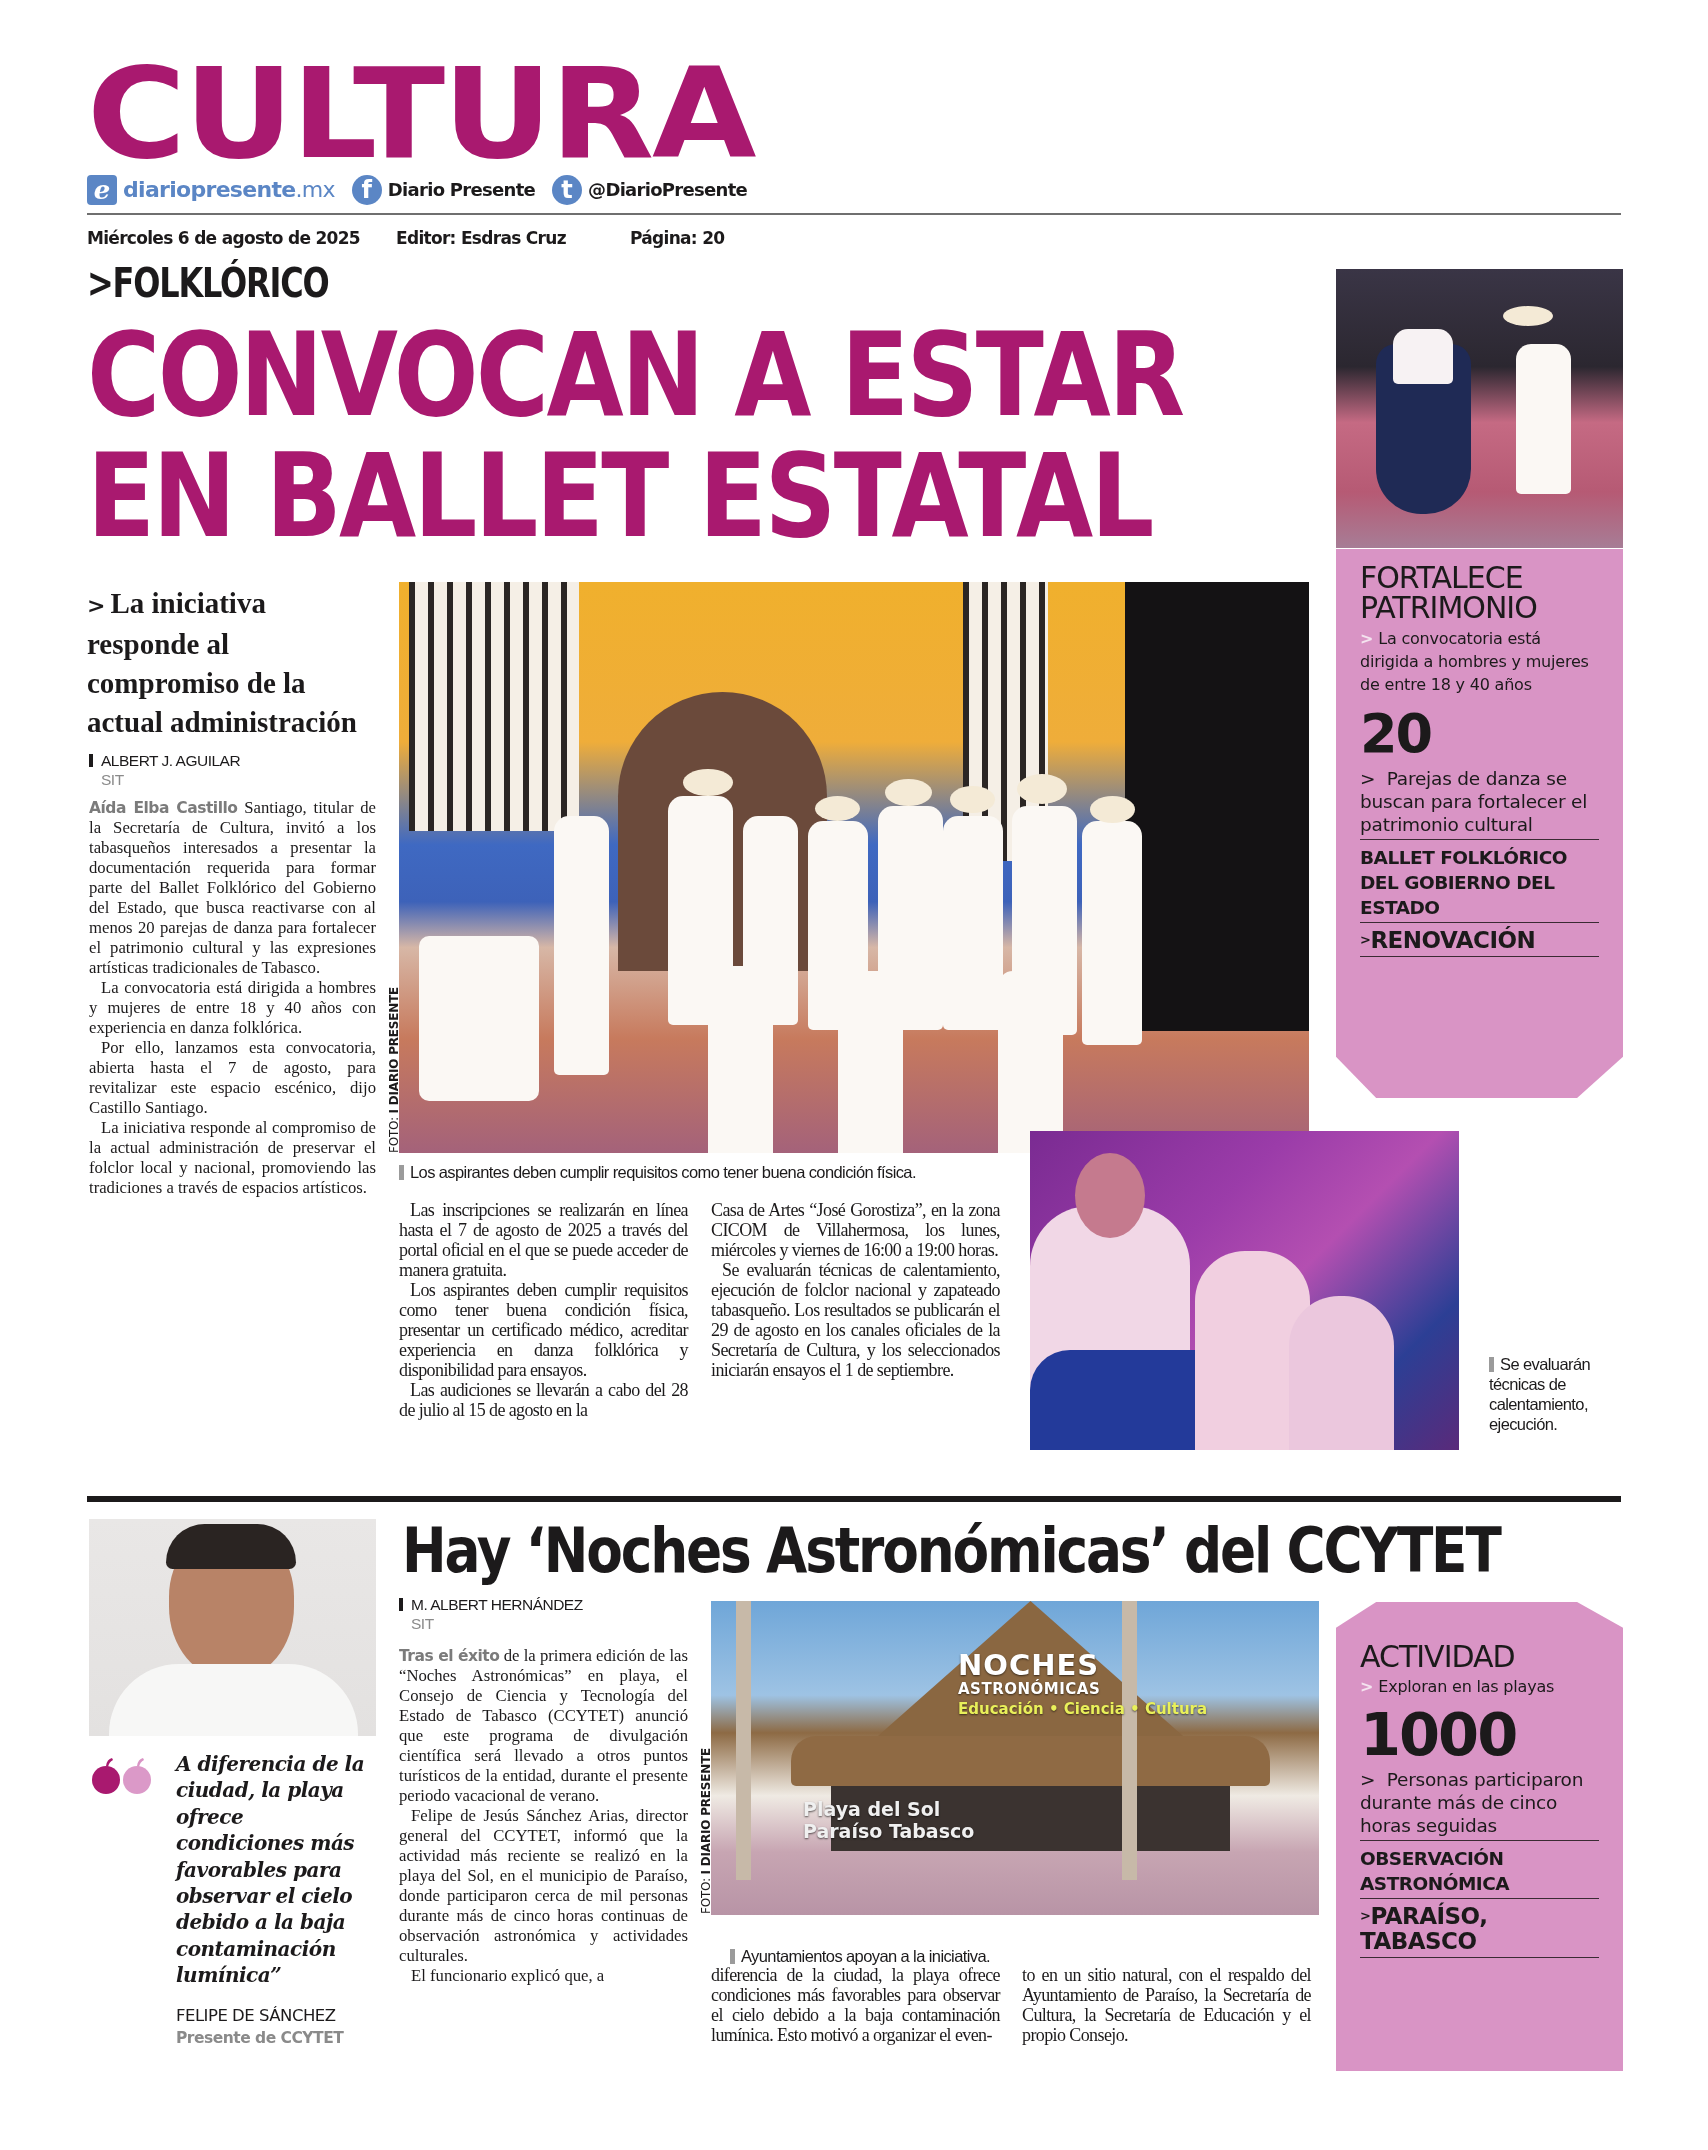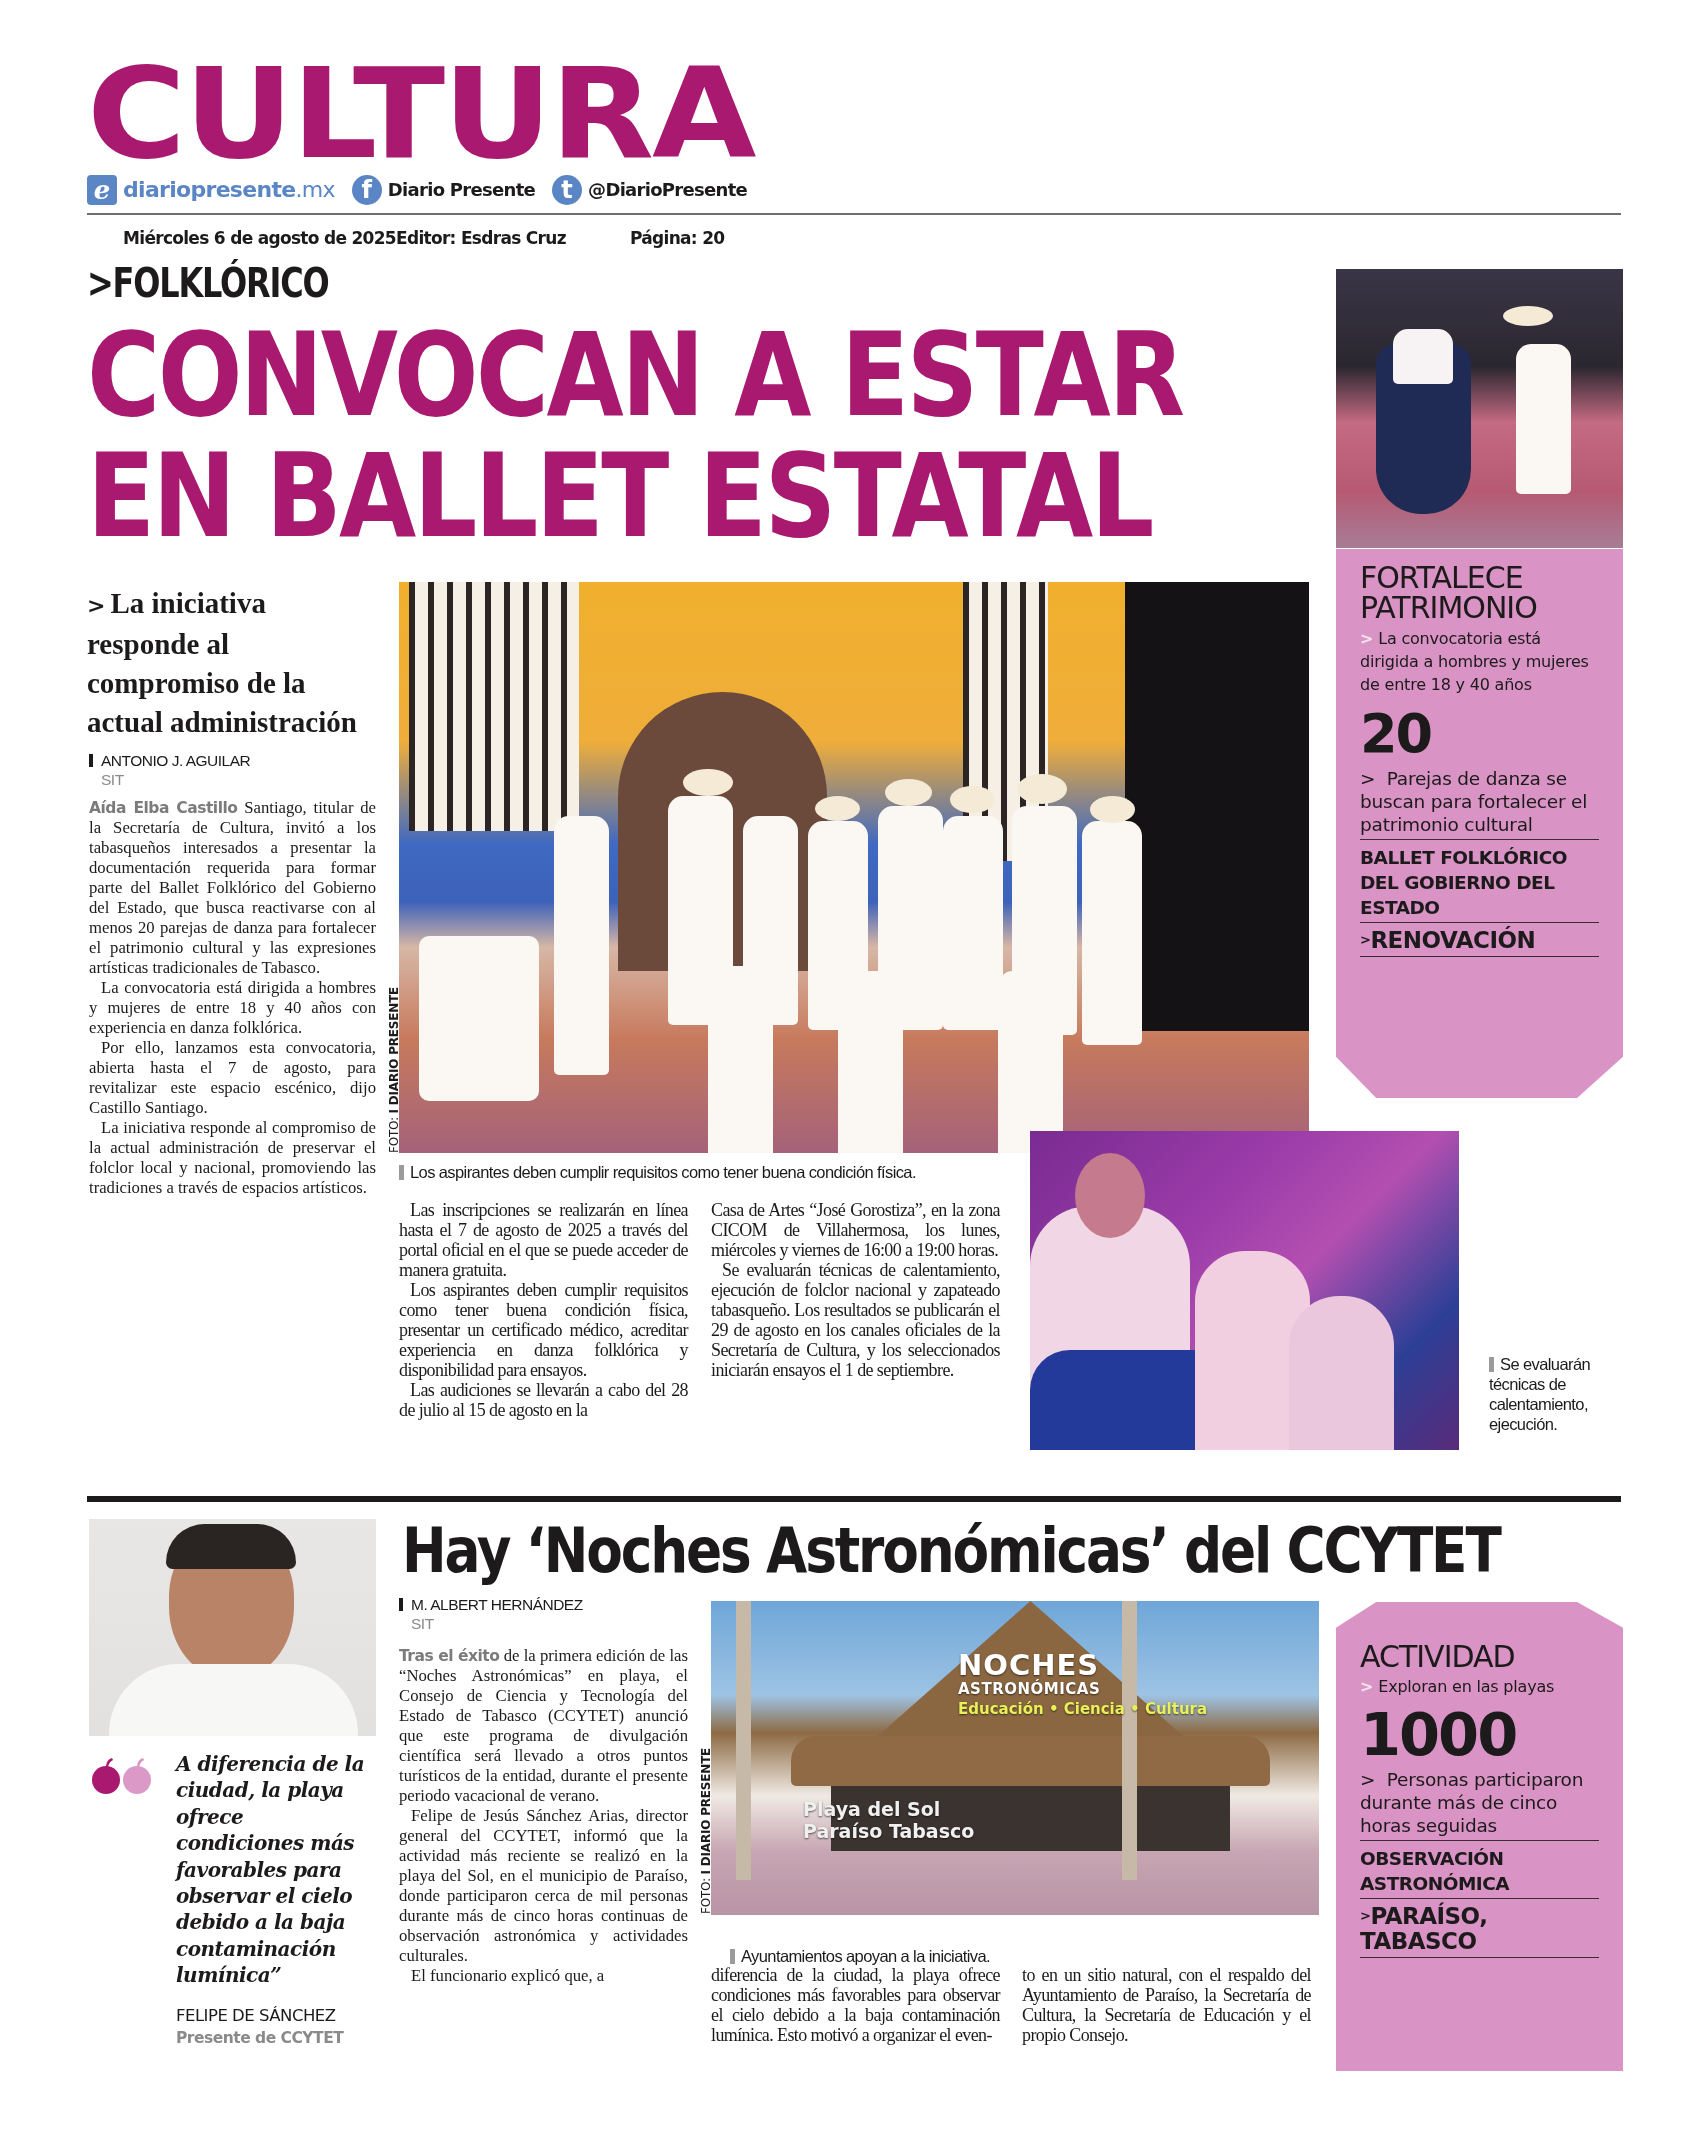--- a/index.html
+++ b/index.html
@@ -15,21 +15,21 @@
   .logo-e { width: 30px; height: 30px; background: #5b86c5; border-radius: 4px; color: #fff; font-style: italic;
     font-weight: 700; font-size: 26px; line-height: 30px; text-align: center; font-family: "DejaVu Serif", serif; }
   .site { font-family: "DejaVu Sans", sans-serif; font-weight: 700; font-size: 22px; color: #5b86c5; letter-spacing: -0.7px; }
   .site .tld { font-weight: 400; }
   .fb-icon, .tw-icon { width: 30px; height: 30px; border-radius: 50%; background: #5b86c5; color: #fff; font-weight: 700;
     font-size: 24px; line-height: 31px; text-align: center; font-family: "DejaVu Sans", sans-serif; }
   .social-label { font-family: "DejaVu Sans", sans-serif; font-weight: 700; font-size: 18px; letter-spacing: -0.7px; color: #1c1a1b; }
   .top-rule { left: 87px; top: 213px; width: 1534px; height: 2px; background: #6f6f6f; }
   .meta { top: 228px; left: 87px; display: flex; font-family: "DejaVu Sans", sans-serif; font-weight: 700; font-size: 17px;
     letter-spacing: -0.7px; color: #1c1a1b; }
-  .meta span:nth-child(1) { width: 309px; text-align: right; }
+  .meta span:nth-child(1) { width: 309px; }
   .meta span:nth-child(2) { width: 234px; }
 
   
   .kicker { top: 260px; left: 87px; font-family: "DejaVu Sans", sans-serif; font-weight: 700; font-size: 40px;
     letter-spacing: -1.5px; color: #1c1a1b; transform: scaleX(0.8); transform-origin: left top; }
   .headline { left: 87px; top: 314px; font-family: "DejaVu Sans", sans-serif; font-weight: 700; font-size: 116px;
     line-height: 121px; color: #a9196f; letter-spacing: -3px; transform: scaleX(0.86); transform-origin: left top; white-space: nowrap; }
 
   
   .deck { left: 87px; top: 584px; width: 289px; font-family: "Liberation Serif", serif; font-weight: 700; font-size: 29px;
@@ -157,21 +157,21 @@
     <div class="pb-sub" style="margin-top:4px;"><span class="arr">&gt;</span><span>La convocatoria está dirigida a hombres y mujeres de entre 18 y 40 años</span></div>
     <div class="pb-num" style="margin-top:10px;">20</div>
     <div class="pb-text" style="margin-top:6px;"><span>&gt;&nbsp;&nbsp;</span><span>Parejas de danza se buscan para fortalecer el patrimonio cultural</span></div>
     <div class="pb-label">BALLET FOLKLÓRICO DEL GOBIERNO DEL ESTADO</div>
     <div class="pb-tag"><span class="sm">&gt;</span><span>RENOVACIÓN</span></div>
   </div>
 </div>
 
 <div class="abs deck"><span class="arrow">&gt;</span><span>La iniciativa responde al compromiso de la actual administración</span></div>
 <div class="abs byline">
-  <span class="bar"></span><span>ANTONIO J. AGUILAR</span>
+  <span class="bar"></span><span>ALBERT J. AGUILAR</span>
   <span class="agency">SIT</span>
 </div>
 <div class="abs body-serif col1">
   <p class="first"><span class="lead">Aída Elba Castillo</span><span> Santiago, titular de la Secretaría de Cultura, invitó a los tabasqueños interesados a presentar la documentación requerida para formar parte del Ballet Folklórico del Gobierno del Estado, que busca reactivarse con al menos 20 parejas de danza para fortalecer el patrimonio cultural y las expresiones artísticas tradicionales de Tabasco.</span></p>
   <p>La convocatoria está dirigida a hombres y mujeres de entre 18 y 40 años con experiencia en danza folklórica.</p>
   <p>Por ello, lanzamos esta convocatoria, abierta hasta el 7 de agosto, para revitalizar este espacio escénico, dijo Castillo Santiago.</p>
   <p>La iniciativa responde al compromiso de la actual administración de preservar el folclor local y nacional, promoviendo las tradiciones a través de espacios artísticos.</p>
 </div>
 
 <div class="abs photo photo-stage">

